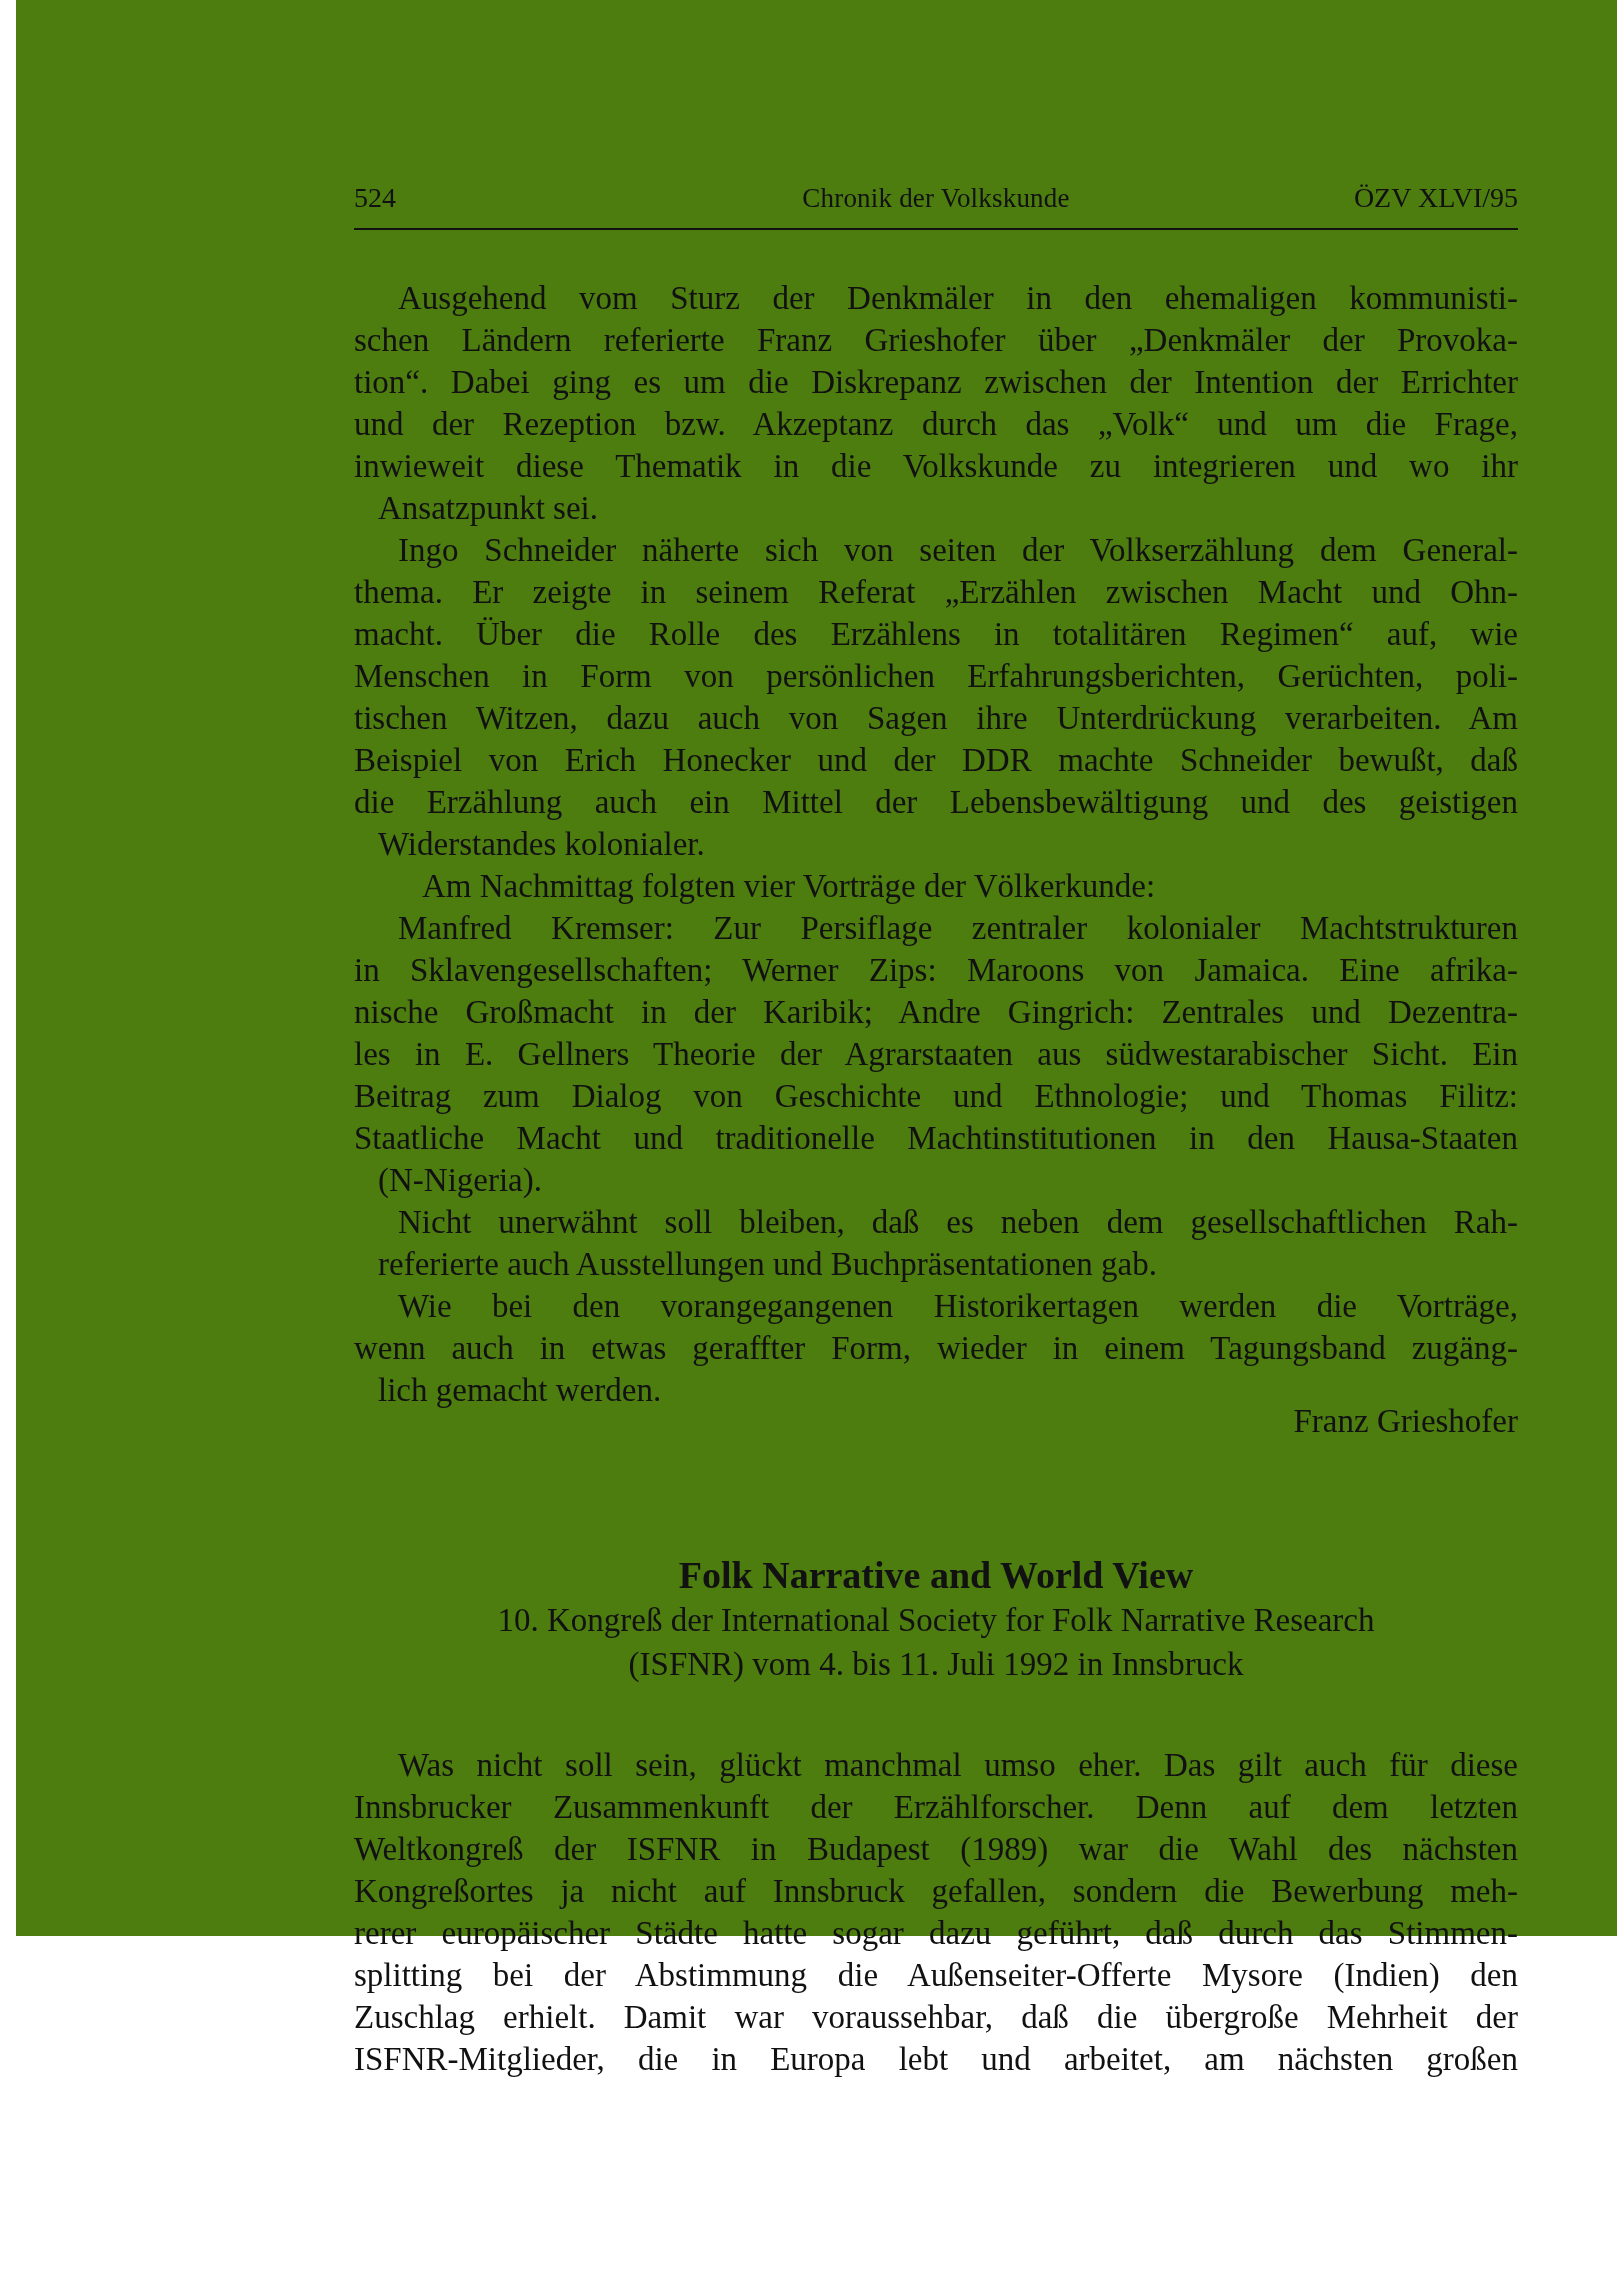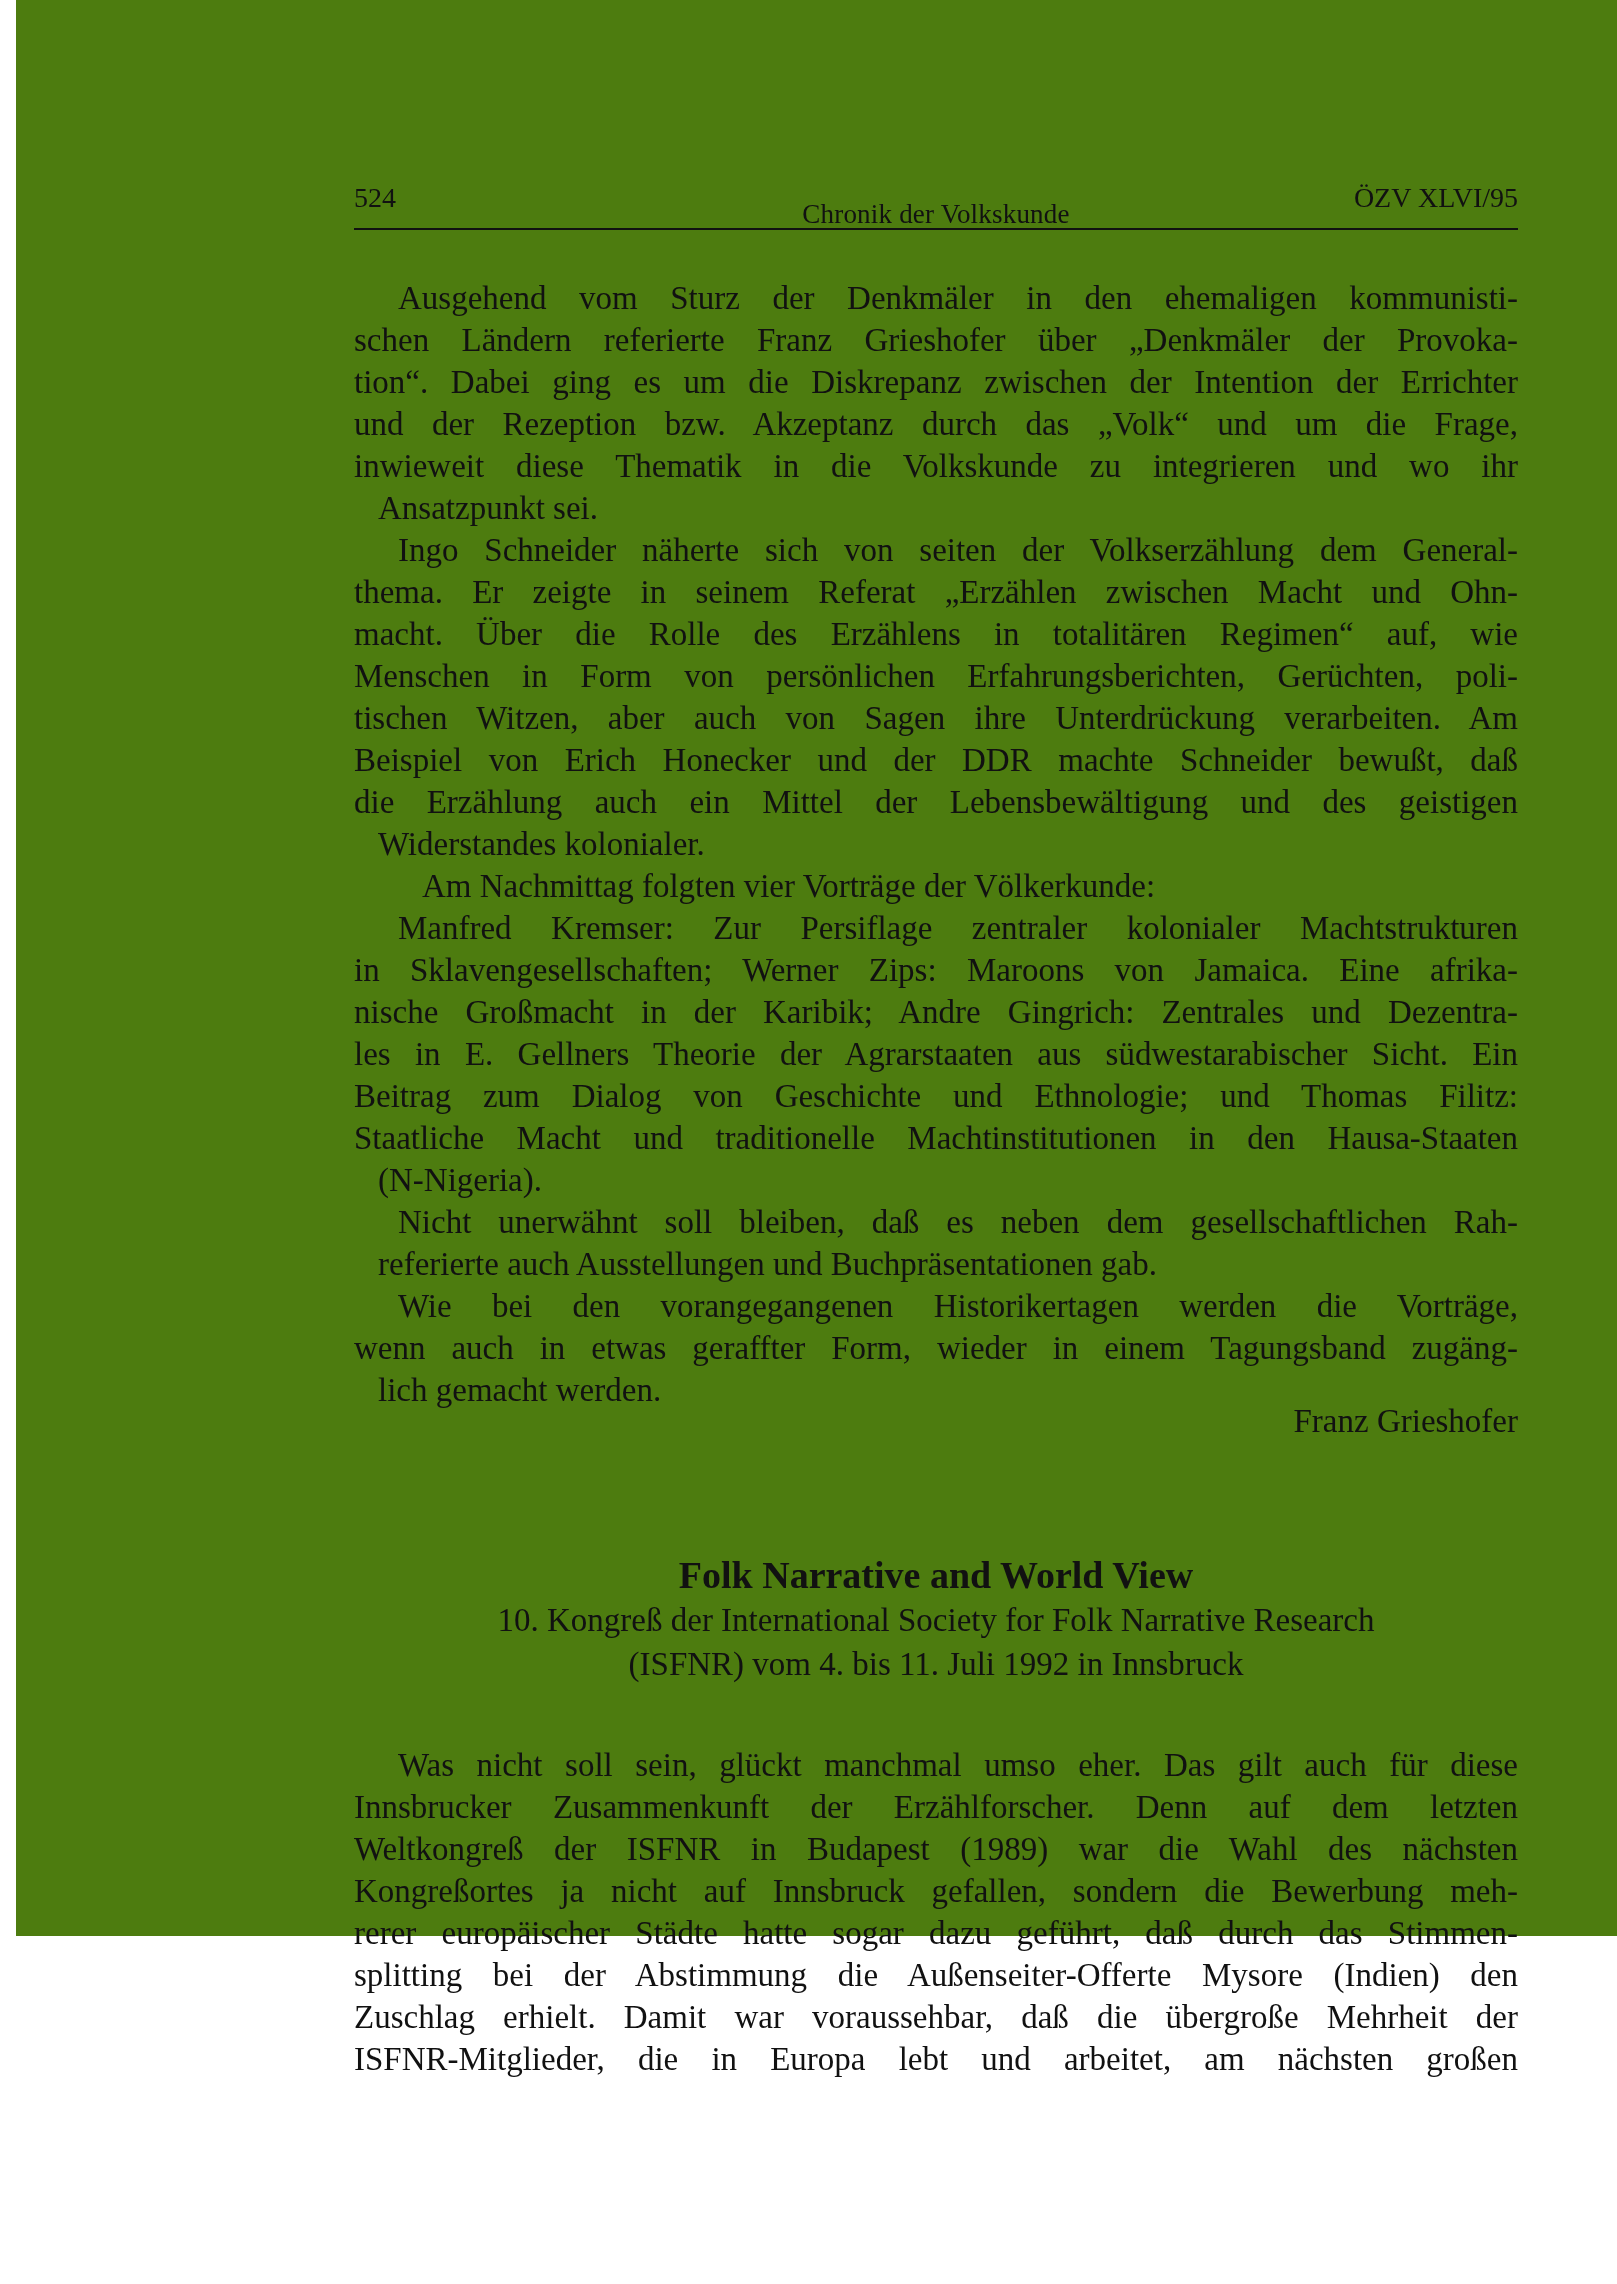--- a/index.html
+++ b/index.html
@@ -3,21 +3,21 @@
 <meta charset="utf-8">
 <style>
   html, body { margin: 0; padding: 0; background: #ffffff; }
   body { width: 1618px; height: 2284px; position: relative; overflow: hidden; }
   .page { position: absolute; left: 16px; top: 0; width: 1618px; height: 1936px; background: #4d7c0f; color: #111; }
   .serif { font-family: "Liberation Serif", "DejaVu Serif", serif; }
 
   
   .running-header { position: absolute; left: 338px; top: 180px; width: 1164px; height: 36px; }
   .rh-page { position: absolute; left: 0; top: 0; font-size: 28px; line-height: 36px; }
-  .rh-title { position: absolute; left: 0; right: 0; top: 0; text-align: center; font-size: 27px; line-height: 36px; letter-spacing: 0.2px; margin-top: 16px; }
+  .rh-title { position: absolute; left: 0; right: 0; top: 0; text-align: center; font-size: 27px; line-height: 36px; letter-spacing: 0.2px; }
   .rh-vol { position: absolute; right: 0; top: 0; font-size: 28px; line-height: 36px; margin-left: 25px; }
   .header-rule { position: absolute; left: 338px; top: 228px; width: 1164px; height: 0; border-top: 2px solid #111; }
 
   
   .block { position: absolute; left: 338px; width: 1164px; font-size: 33px; }
   .line { display: block; height: 42px; line-height: 42px; white-space: nowrap; text-align: justify; text-align-last: justify; overflow: visible; }
   .line.last { text-align: left; text-align-last: left; margin-left: 24px; }
   .line.indent { padding-left: 44px; }
   .block2 .line { height: 42px; line-height: 42px; }
 
@@ -48,21 +48,21 @@
       <span class="line">und der Rezeption bzw. Akzeptanz durch das „Volk“ und um die Frage,</span>
       <span class="line">inwieweit diese Thematik in die Volkskunde zu integrieren und wo ihr</span>
       <span class="line last">Ansatzpunkt sei.</span>
     </div>
 
     <div>
       <span class="line indent">Ingo Schneider näherte sich von seiten der Volkserzählung dem General-</span>
       <span class="line">thema. Er zeigte in seinem Referat „Erzählen zwischen Macht und Ohn-</span>
       <span class="line">macht. Über die Rolle des Erzählens in totalitären Regimen“ auf, wie</span>
       <span class="line">Menschen in Form von persönlichen Erfahrungsberichten, Gerüchten, poli-</span>
-      <span class="line">tischen Witzen, aber auch von Sagen ihre Unterdrückung verarbeiten. Am</span>
+      <span class="line">tischen Witzen, dazu auch von Sagen ihre Unterdrückung verarbeiten. Am</span>
       <span class="line">Beispiel von Erich Honecker und der DDR machte Schneider bewußt, daß</span>
       <span class="line">die Erzählung auch ein Mittel der Lebensbewältigung und des geistigen</span>
       <span class="line last">Widerstandes kolonialer.</span>
     </div>
 
     <div>
       <span class="line indent last">Am Nachmittag folgten vier Vorträge der Völkerkunde:</span>
     </div>
 
     <div>

